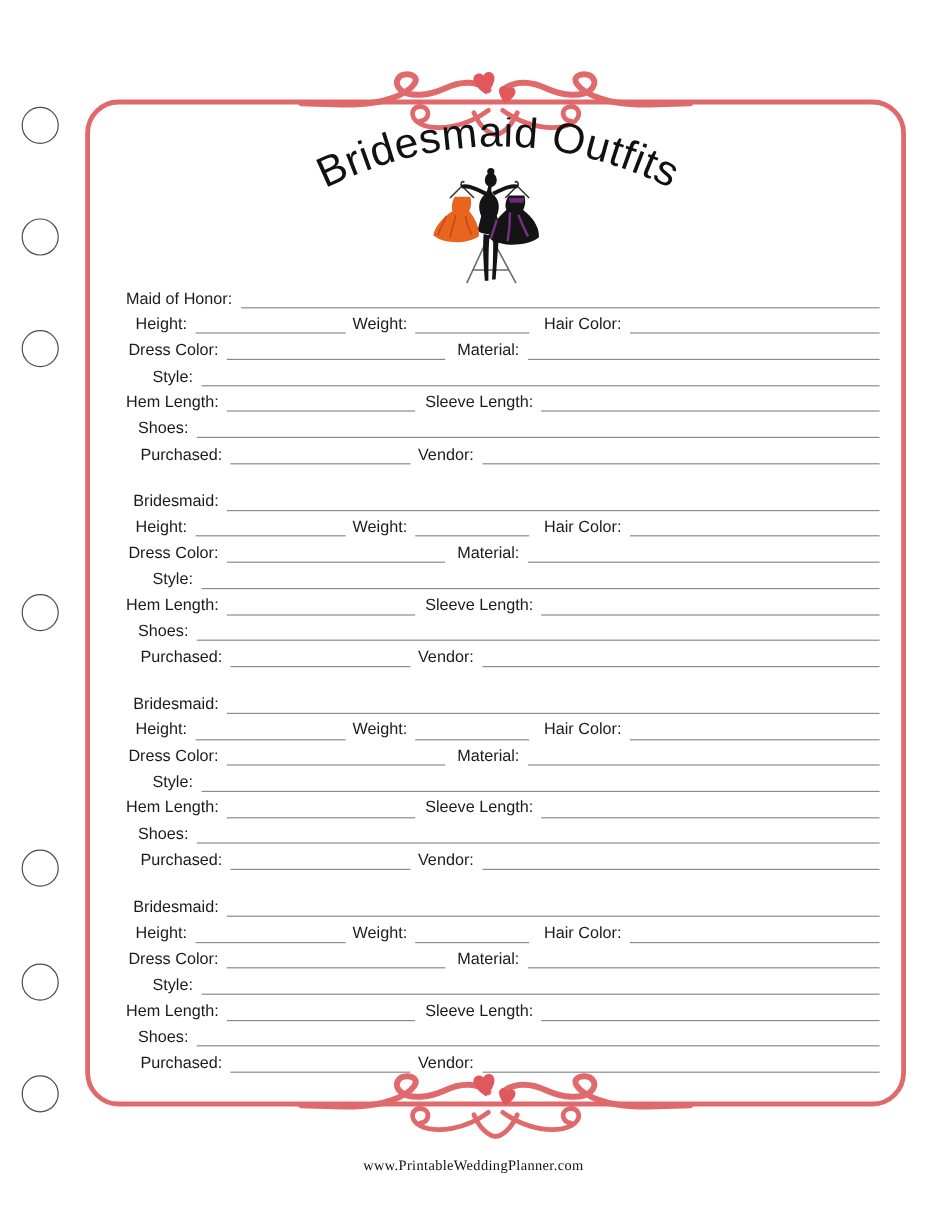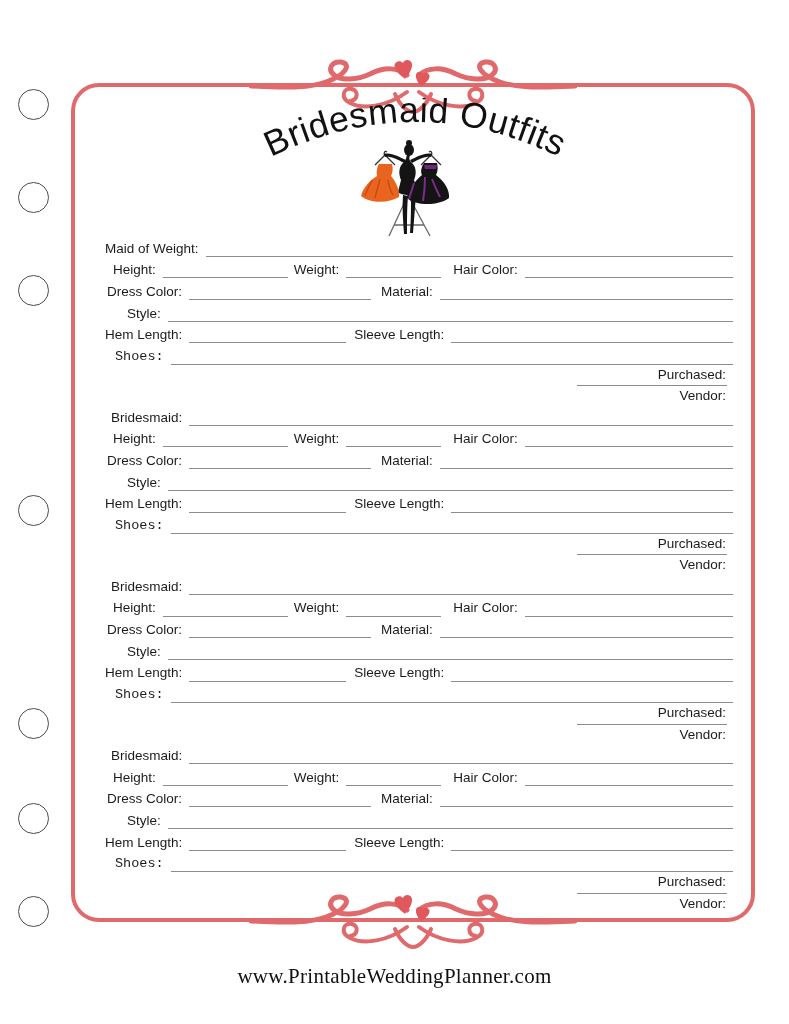--- a/index.html
+++ b/index.html
@@ -18,25 +18,25 @@
   .figure-svg{position:absolute;left:350px;top:135px;width:116px;height:105px;}
   
   .form{position:absolute;left:105px;top:237px;width:628px;}
   .section{margin-bottom:17.3px;}
   .r{display:flex;align-items:flex-end;height:21.7px;}
   .lab{font-size:13.5px;color:#1b1b1b;line-height:1.2;padding:0 7px 2px 0;white-space:nowrap;}
   .ln{height:6px;border-bottom:1.4px solid #8c8c8c;margin-bottom:2px;}
   .fl{flex:1;}
   .w125{width:125px;} .w95{width:95px;} .w182{width:182px;} .w157{width:157px;} .w150{width:150px;}
   .mr6{margin-right:6px;} .mr8{margin-right:8px;} .mr10{margin-right:10px;} .mr12{margin-right:12px;}
-  .i2{padding-left:2px;justify-content:space-between;} .i8{padding-left:8px;justify-content:center;} .i10{padding-left:10px;font-family:Liberation Mono, monospace;}
-  .i12{padding-left:12px;flex-direction:column;} .i22{padding-left:22px;justify-content:flex-end;}
+  .i2{padding-left:2px;justify-content:space-between;} .i8{padding-left:8px;justify-content:center;} .i10{padding-left:10px;}
+  .i12{padding-left:12px;} .i22{padding-left:22px;justify-content:flex-end;}
   .section.bridesmaid .rname{padding-left:6px;justify-content:flex-end;}
   .footer{position:absolute;left:0;top:964px;width:789px;text-align:center;
-          font-family:"Liberation Serif", serif;font-size:21px;color:#101010;letter-spacing:.3px;}
+          font-family:"Liberation Serif", serif;font-size:12px;color:#101010;letter-spacing:.3px;}
 </style>
 </head>
 <body>
 
 <div class="page">
 
   <div class="punch" style="top:89px"></div>
   <div class="punch" style="top:182px"></div>
   <div class="punch" style="top:275px"></div>
   <div class="punch" style="top:495px"></div>
@@ -90,21 +90,21 @@
     <g>
       <path d="M74,28 L87,28 C88,32 88,36 86,40 C94,46 100,55 99,63 C88,71 66,71 57,63 C59,54 65,46 72,40 C70,36 72,31 74,28 Z" fill="#141414"></path>
       <path d="M64,48 C62,55 60,60 59,64 M82,44 C85,52 88,58 90,62 M75,42 C75,52 74,60 73,66" stroke="#7B2D8B" stroke-width="2" fill="none"></path>
       <path d="M74,30 L87,30 L86,34 L75,34 Z" fill="#7B2D8B" opacity="0.85"></path>
     </g>
   </svg>
 
   <div class="form" id="sections">
   <div class="section">
     <div class="r rname">
-      <span class="lab">Maid of Weight:</span>
+      <span class="lab">Maid of Honor:</span>
       <span class="ln fl"></span>
     </div>
     <div class="r i8">
       <span class="lab">Height:</span>
       <span class="ln w125 mr6"></span>
       <span class="lab">Weight:</span>
       <span class="ln w95 mr12"></span>
       <span class="lab">Hair Color:</span>
       <span class="ln fl"></span>
     </div>

